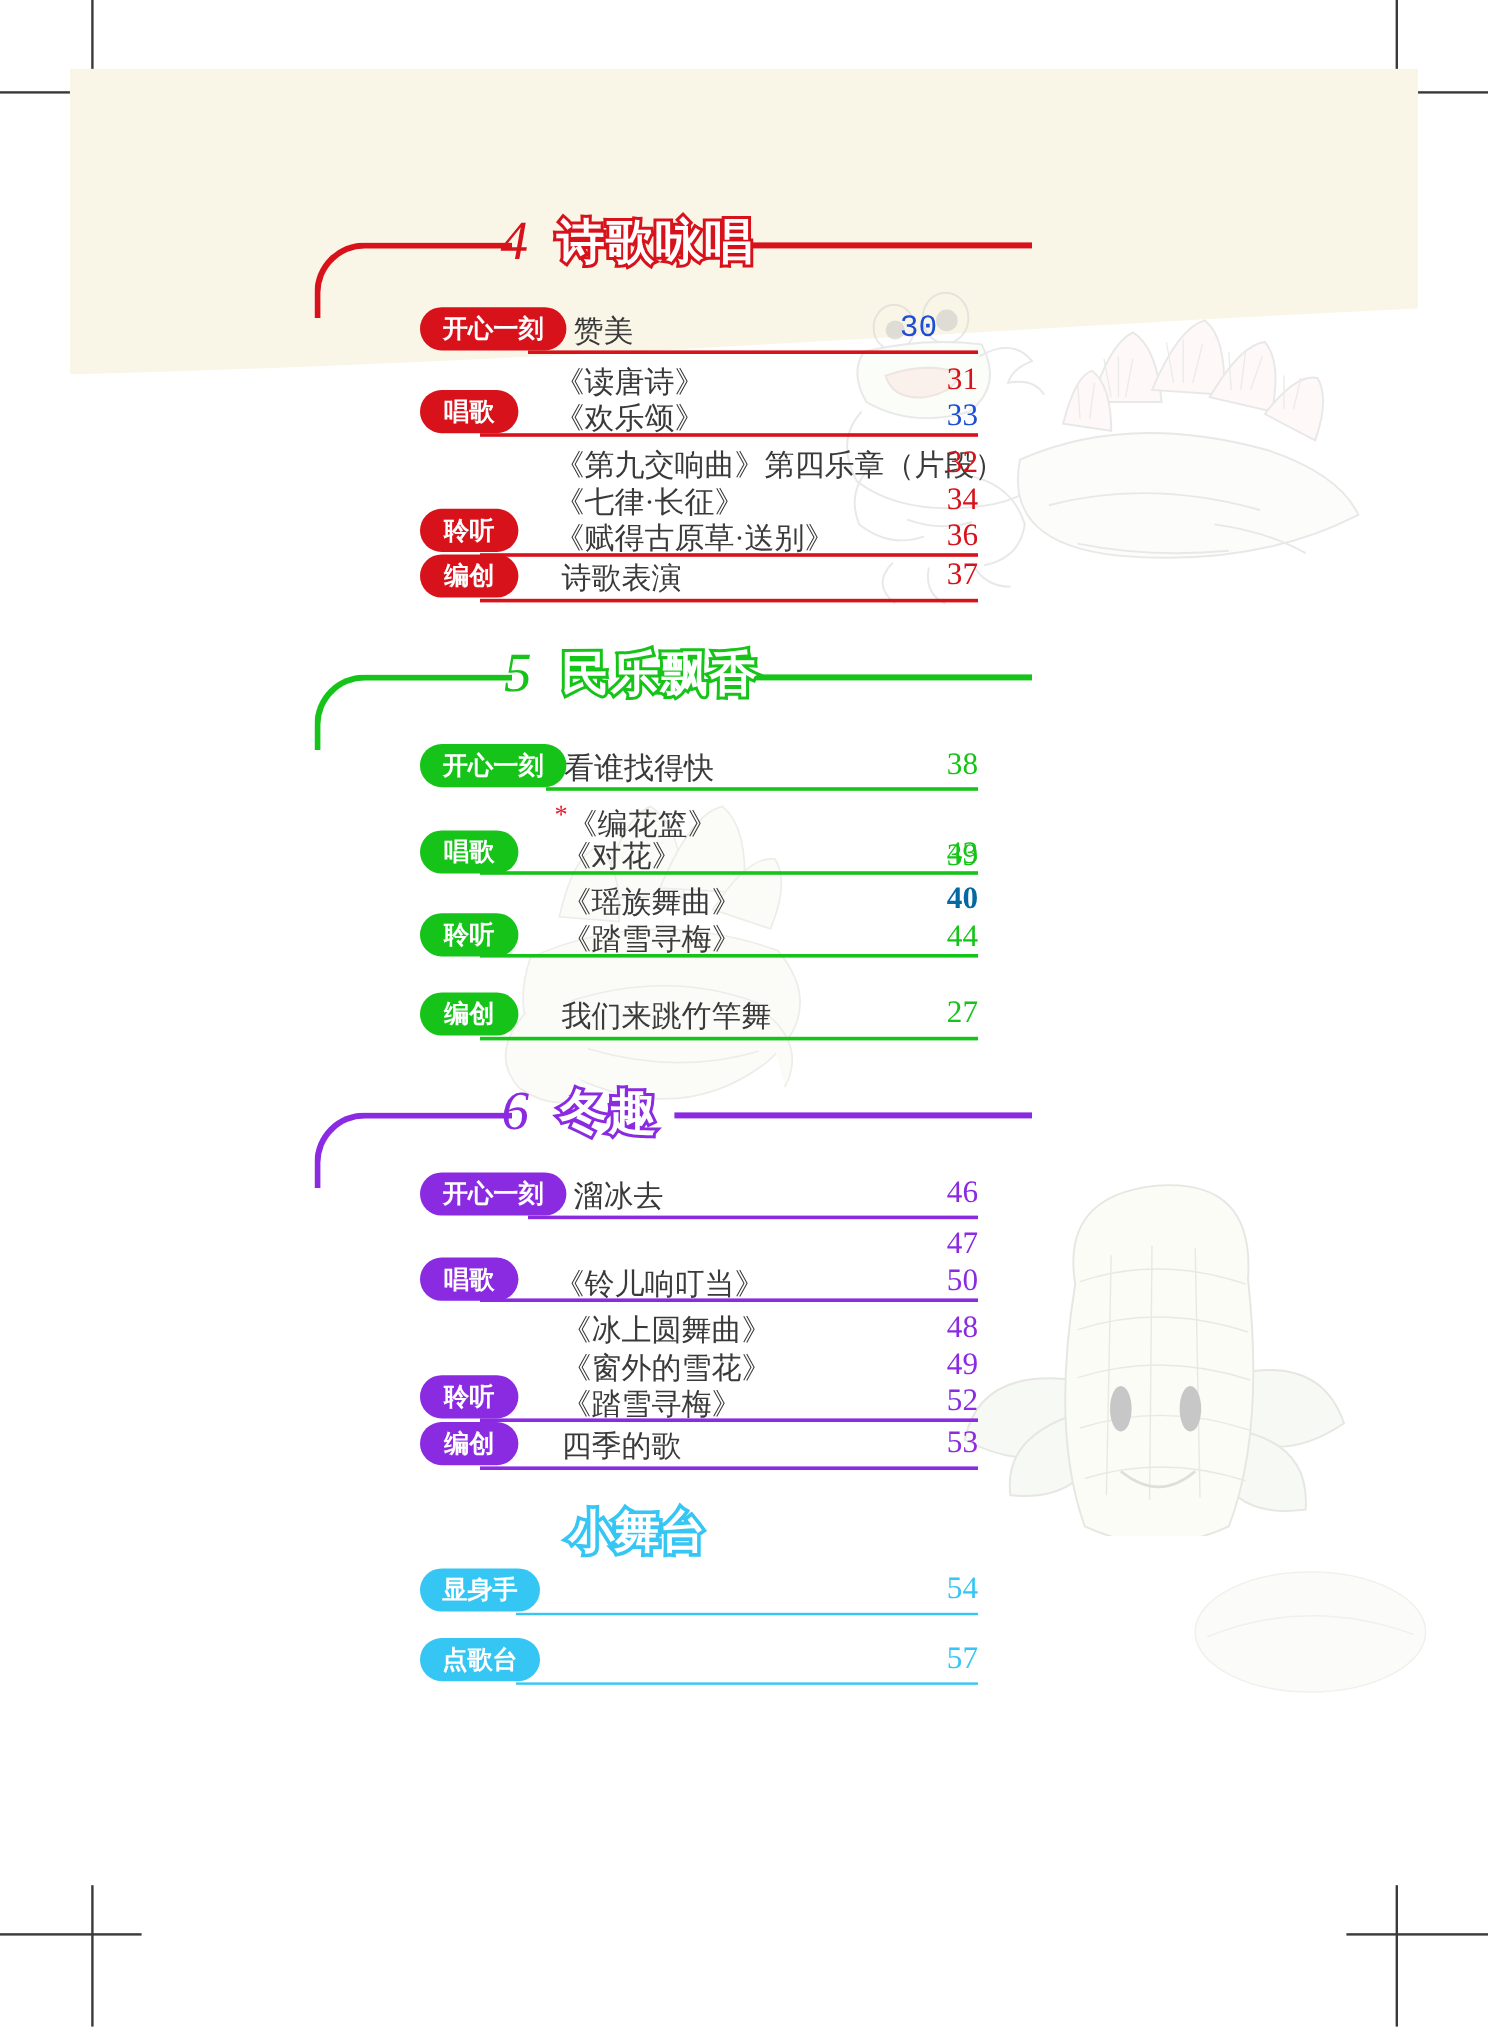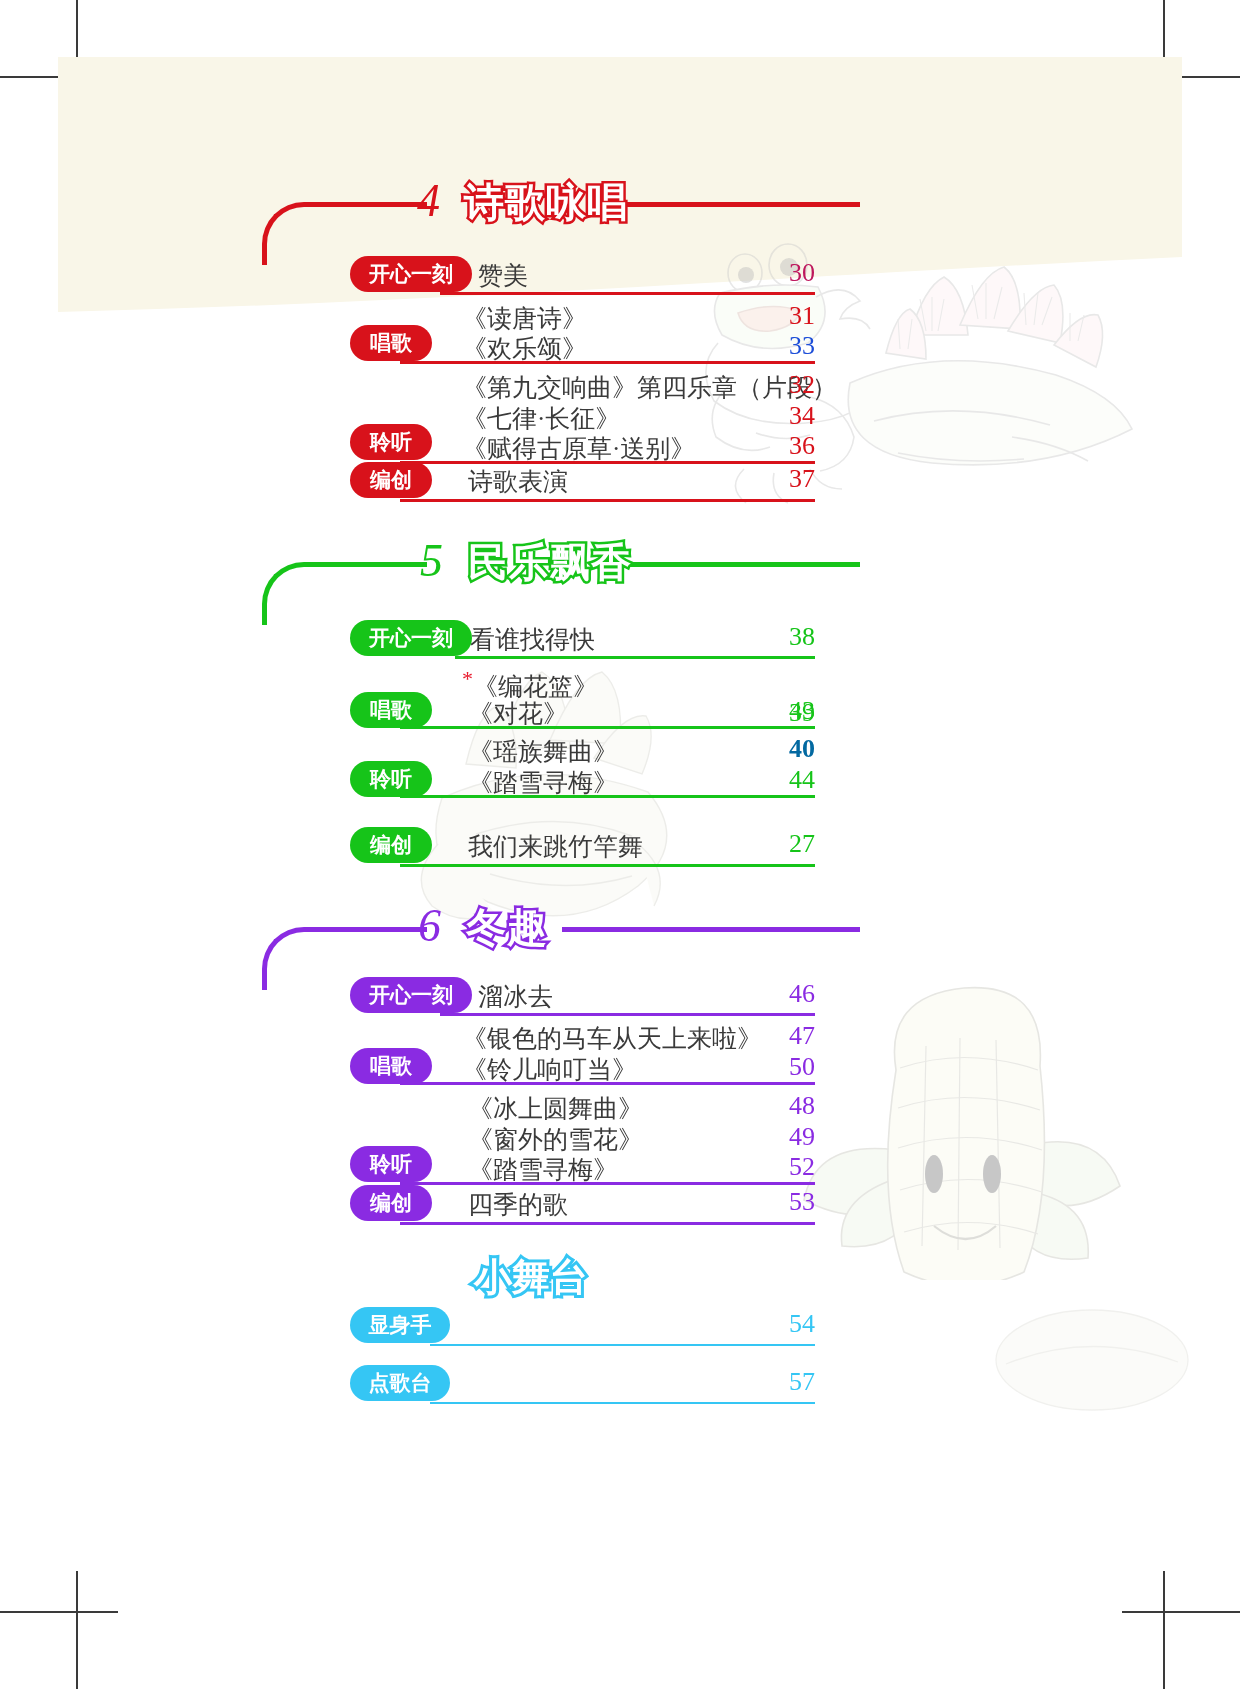--- a/index.html
+++ b/index.html
@@ -193,21 +193,21 @@
     <div class="rail-right" style="left:338px;width:260px;"></div>
     <div class="sec-num" style="left:155px;top:-2px;">4</div>
     <div class="sec-title" style="left:202px;top:2px;">
       <span>诗歌咏唱</span>
       <span class="inner">诗歌咏唱</span>
     </div>
   </div>
 
   <div class="pill w4" style="left:350px;top:256px;background:#d8121b;">开心一刻</div>
   <div class="entry" style="left:478px;top:259px;">赞美</div>
-  <div class="pagenum" style="left:775px;top:258px;color:#be185d;">30</div>
+  <div class="pagenum" style="left:741px;top:258px;color:#1d4ed8;font-family:Liberation Mono, monospace;">30</div>
   <div class="rule" style="left:440px;top:292px;width:375px;background:#d8121b;"></div>
 
   <div class="pill w2" style="left:350px;top:325px;background:#d8121b;">唱歌</div>
   <div class="entry" style="left:462px;top:302px;">《读唐诗》</div>
   <div class="pagenum" style="left:775px;top:301px;color:#d8121b;">31</div>
   <div class="entry" style="left:462px;top:332px;">《欢乐颂》</div>
   <div class="pagenum" style="left:775px;top:331px;color:#1d4ed8;">33</div>
   <div class="rule" style="left:400px;top:361px;width:415px;background:#d8121b;"></div>
 
   <div class="pill w2" style="left:350px;top:424px;background:#d8121b;">聆听</div>
@@ -269,21 +269,20 @@
       <span class="inner">冬趣</span>
     </div>
   </div>
 
   <div class="pill w4" style="left:350px;top:977px;background:#8a2be2;">开心一刻</div>
   <div class="entry" style="left:478px;top:980px;">溜冰去</div>
   <div class="pagenum" style="left:775px;top:979px;color:#8a2be2;">46</div>
   <div class="rule" style="left:440px;top:1013px;width:375px;background:#8a2be2;"></div>
 
   <div class="pill w2" style="left:350px;top:1048px;background:#8a2be2;">唱歌</div>
-  <div class="entry" style="left:462px;top:1022px;">《银色的马车从天上来啦》</div>
   <div class="pagenum" style="left:775px;top:1021px;color:#8a2be2;">47</div>
   <div class="entry" style="left:462px;top:1053px;">《铃儿响叮当》</div>
   <div class="pagenum" style="left:775px;top:1052px;color:#8a2be2;">50</div>
   <div class="rule" style="left:400px;top:1082px;width:415px;background:#8a2be2;"></div>
 
   <div class="pill w2" style="left:350px;top:1146px;background:#8a2be2;">聆听</div>
   <div class="entry" style="left:468px;top:1092px;">《冰上圆舞曲》</div>
   <div class="pagenum" style="left:775px;top:1091px;color:#8a2be2;">48</div>
   <div class="entry" style="left:468px;top:1123px;">《窗外的雪花》</div>
   <div class="pagenum" style="left:775px;top:1122px;color:#8a2be2;">49</div>

